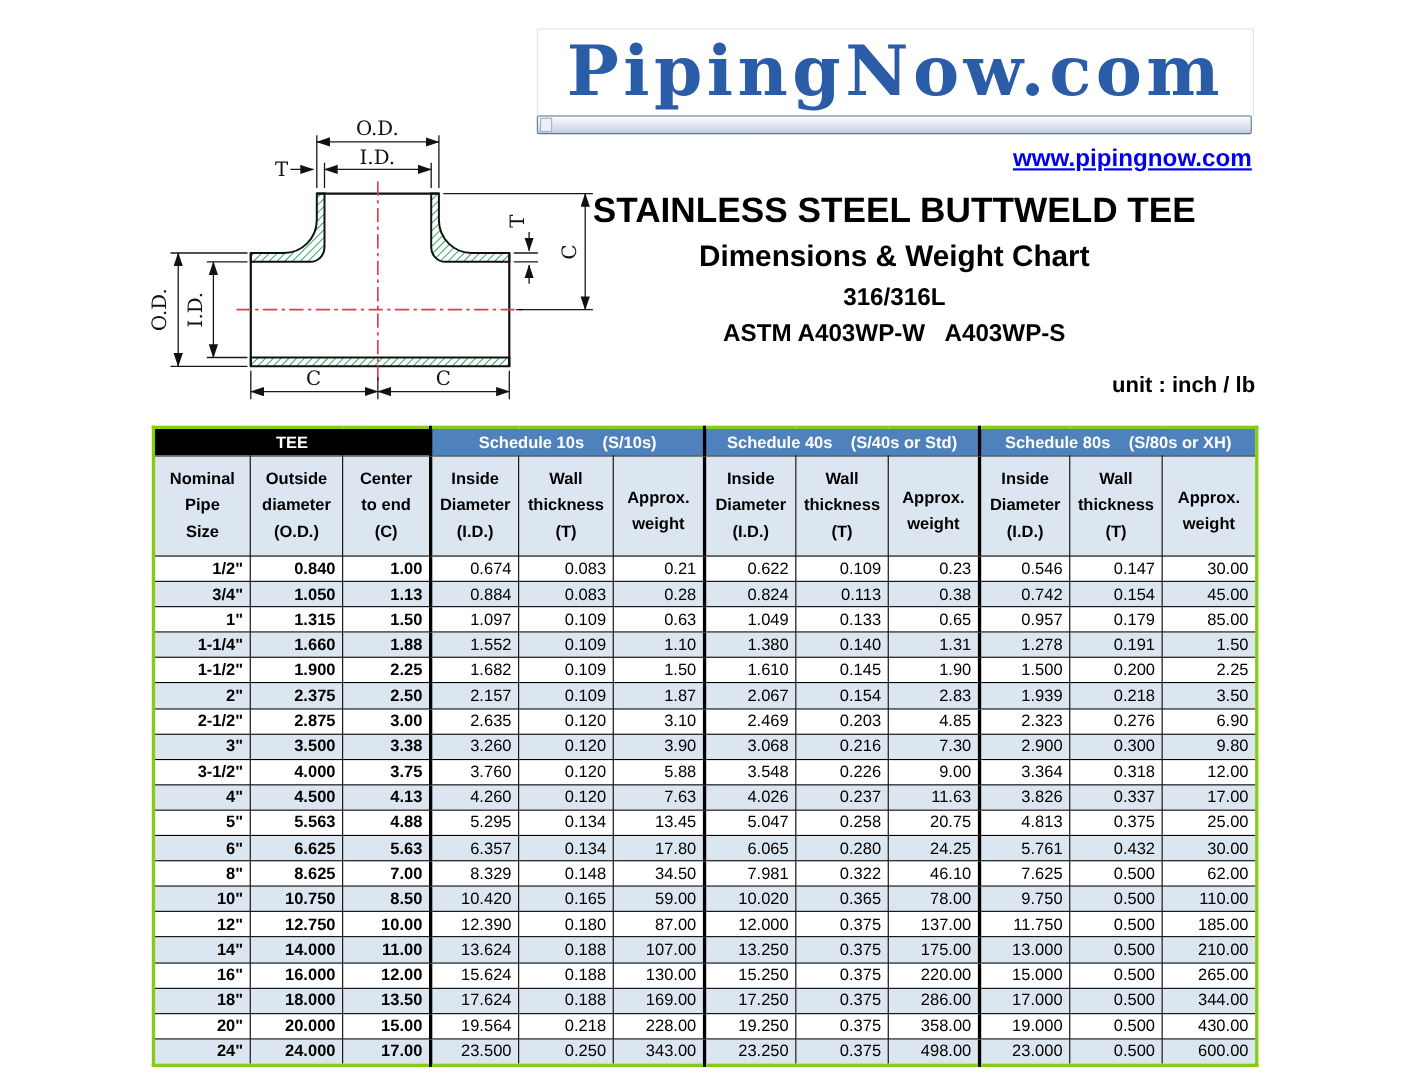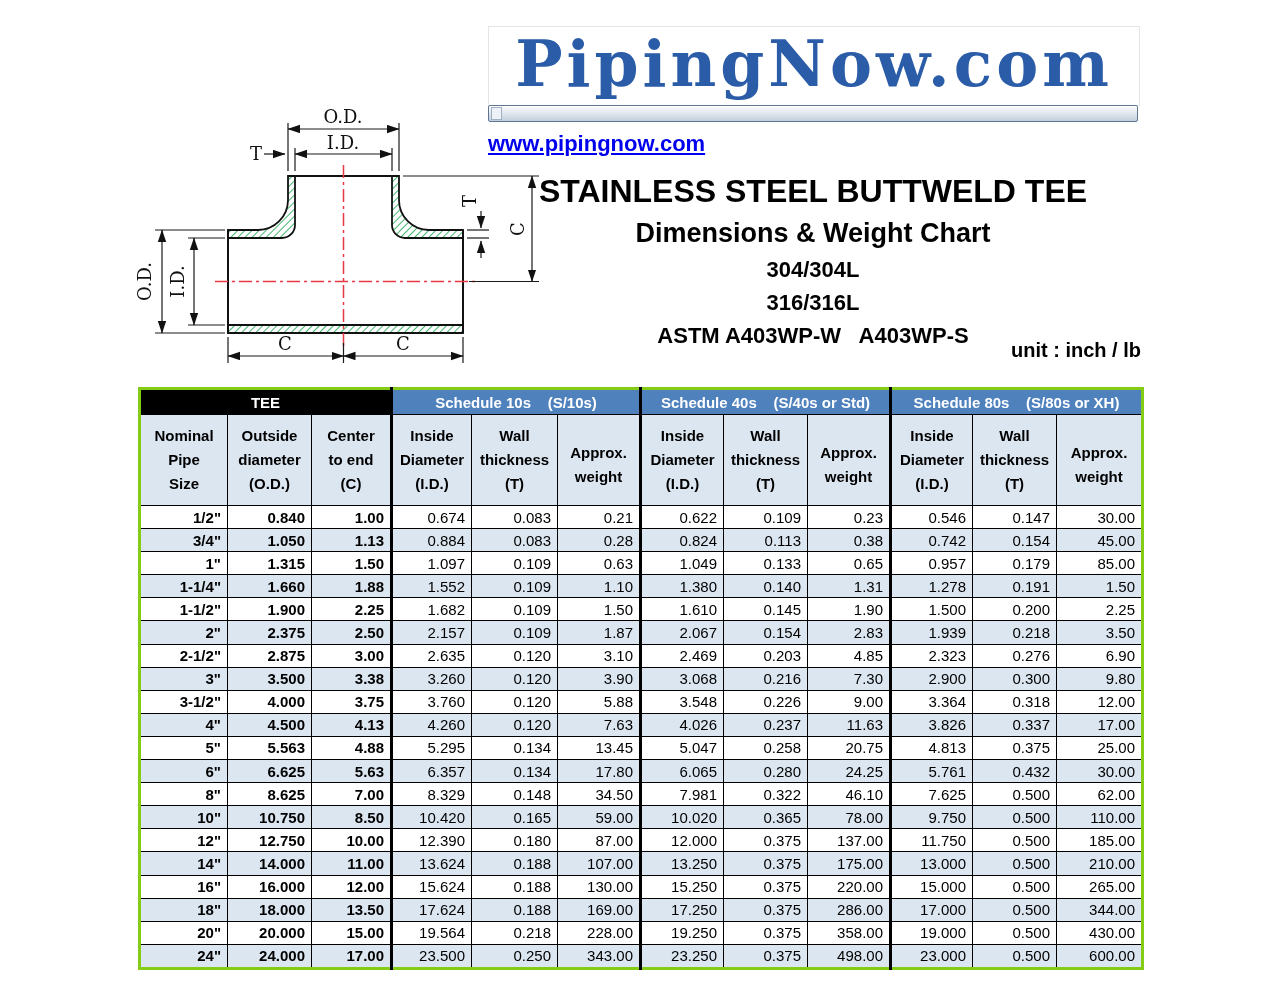--- a/index.html
+++ b/index.html
@@ -11,21 +11,21 @@
             border:1px solid #e4e4e4;background:#fff;display:flex;align-items:flex-start;justify-content:center;}
   #logo-text{font-family:"DejaVu Serif",serif;font-weight:bold;font-size:63px;
              color:var(--brand-blue);letter-spacing:4px;}
   #bar3d{position:absolute;left:488px;top:105px;width:648px;height:15px;
          border:1.5px solid #5f7693;border-radius:2px;
          background:linear-gradient(#fbfdfe, #e3e9f0 45%, #c2cedc);
          box-shadow:inset 0 1px 0 #ffffff;}
   #bar3d::before{content:"";position:absolute;left:2px;top:1px;bottom:1px;width:9px;
          border:1px solid #9db0c4;background:#eef2f7;}
   #links{position:absolute;left:488px;top:131px;width:650px;display:flex;
-         justify-content:flex-start;gap:36px;font-size:22px;font-weight:bold;}
+         justify-content:flex-end;gap:36px;font-size:22px;font-weight:bold;}
   #links a{color:var(--link-blue);text-decoration:underline;}
 
   
   #titles{position:absolute;left:488px;top:176px;width:650px;text-align:center;font-weight:bold;}
   .t-line1{font-size:32px;line-height:30px;margin-bottom:12px;white-space:pre;}
   .t-line2{font-size:27px;line-height:30px;margin-bottom:9px;white-space:pre;}
   .t-line3{font-size:22px;line-height:25px;margin-bottom:8px;white-space:pre;}
   #unit-label{position:absolute;right:139px;top:339px;font-size:20px;font-weight:bold;white-space:pre;}
 
   
@@ -126,21 +126,20 @@
     <span id="logo-text">PipingNow.com</span>
   </div>
   <div id="bar3d"></div>
   <div id="links">
     <a href="#">www.pipingnow.com</a>
   </div>
 
   <div id="titles">
     <div class="t-line1">STAINLESS STEEL BUTTWELD TEE</div>
     <div class="t-line2">Dimensions &amp; Weight Chart</div>
-    <div class="t-line3">304/304L</div>
     <div class="t-line3">316/316L</div>
     <div class="t-line3">ASTM A403WP-W   A403WP-S</div>
   </div>
   <div id="unit-label">unit : inch / lb</div>
 
   <table id="tee-table">
     <colgroup>
       <col style="width:88px">
         <col style="width:84px">
         <col style="width:80px">

